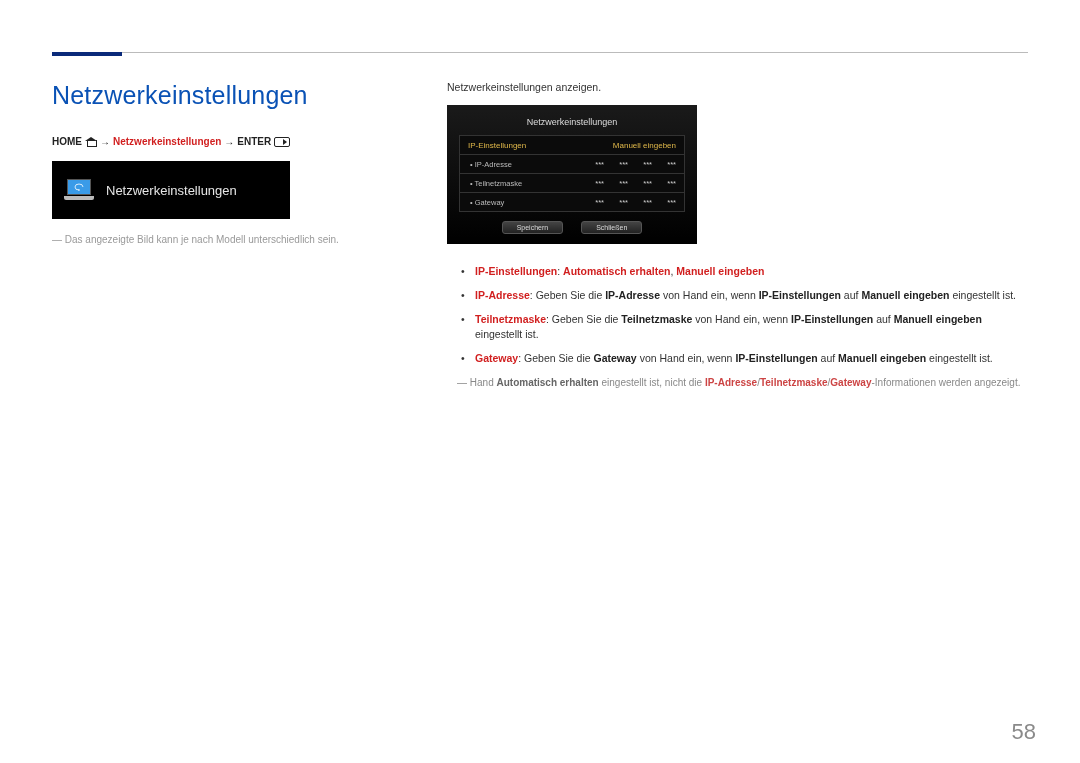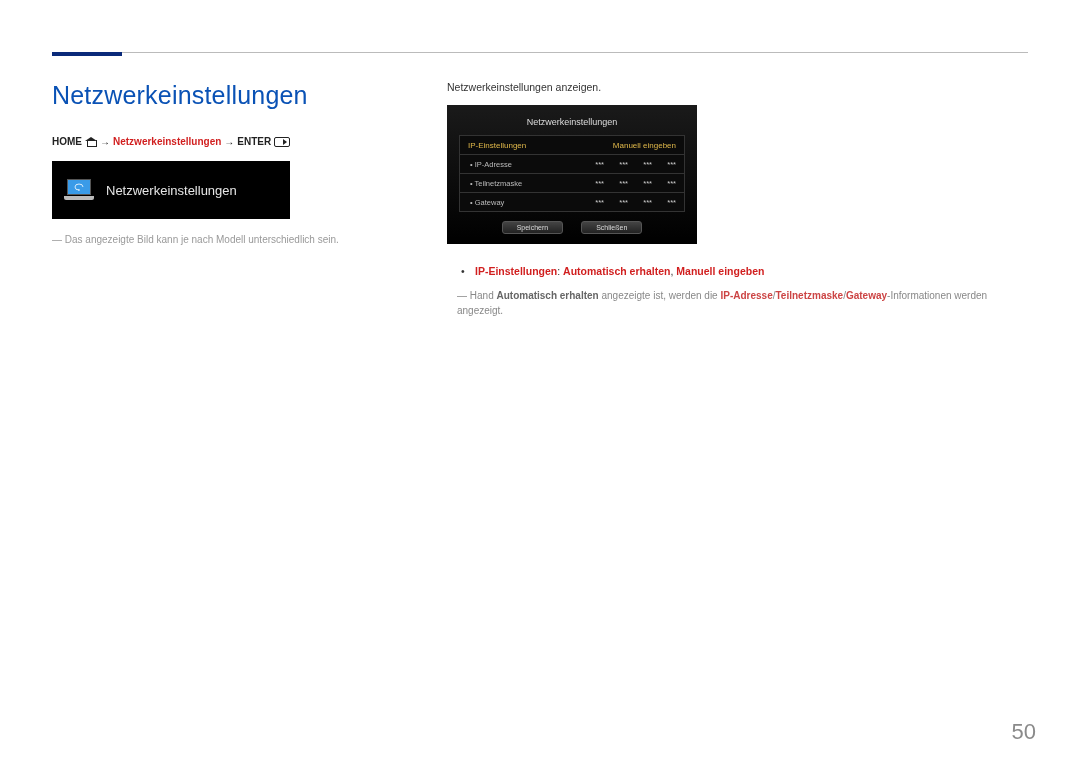--- a/index.html
+++ b/index.html
@@ -308,22 +308,31 @@
         <div class="sp-buttons">
           <div class="sp-btn">Speichern</div>
           <div class="sp-btn">Schließen</div>
         </div>
       </div>
 
       <ul class="bullets">
         <li>
           <span class="red">IP-Einstellungen</span><span>: </span><span class="red">Automatisch erhalten</span><span>, </span><span class="red">Manuell eingeben</span>
         </li>
+        <li>
+          <span class="red">IP-Adresse</span><span>: Geben Sie die </span><span class="bold">IP-Adresse</span><span> von Hand ein, wenn </span><span class="bold">IP-Einstellungen</span><span> auf </span><span class="bold">Manuell eingeben</span><span> eingestellt ist.</span>
+        </li>
+        <li>
+          <span class="red">Teilnetzmaske</span><span>: Geben Sie die </span><span class="bold">Teilnetzmaske</span><span> von Hand ein, wenn </span><span class="bold">IP-Einstellungen</span><span> auf </span><span class="bold">Manuell eingeben</span><span> eingestellt ist.</span>
+        </li>
+        <li>
+          <span class="red">Gateway</span><span>: Geben Sie die </span><span class="bold">Gateway</span><span> von Hand ein, wenn </span><span class="bold">IP-Einstellungen</span><span> auf </span><span class="bold">Manuell eingeben</span><span> eingestellt ist.</span>
+        </li>
       </ul>
 
       <div class="note">
-        <span>Hand </span><span class="bold">Automatisch erhalten</span><span> angezeigte ist, werden die </span><span class="redish">IP-Adresse</span><span>/</span><span class="redish">Teilnetzmaske</span><span>/</span><span class="redish">Gateway</span><span>-Informationen werden angezeigt.</span>
+        <span>Hand </span><span class="bold">Automatisch erhalten</span><span> eingestellt ist, nicht die </span><span class="redish">IP-Adresse</span><span>/</span><span class="redish">Teilnetzmaske</span><span>/</span><span class="redish">Gateway</span><span>-Informationen werden angezeigt.</span>
       </div>
     </div>
   </div>
 
-  <div class="pagenum">50</div>
+  <div class="pagenum">58</div>
 </div>
 
 </body></html>

